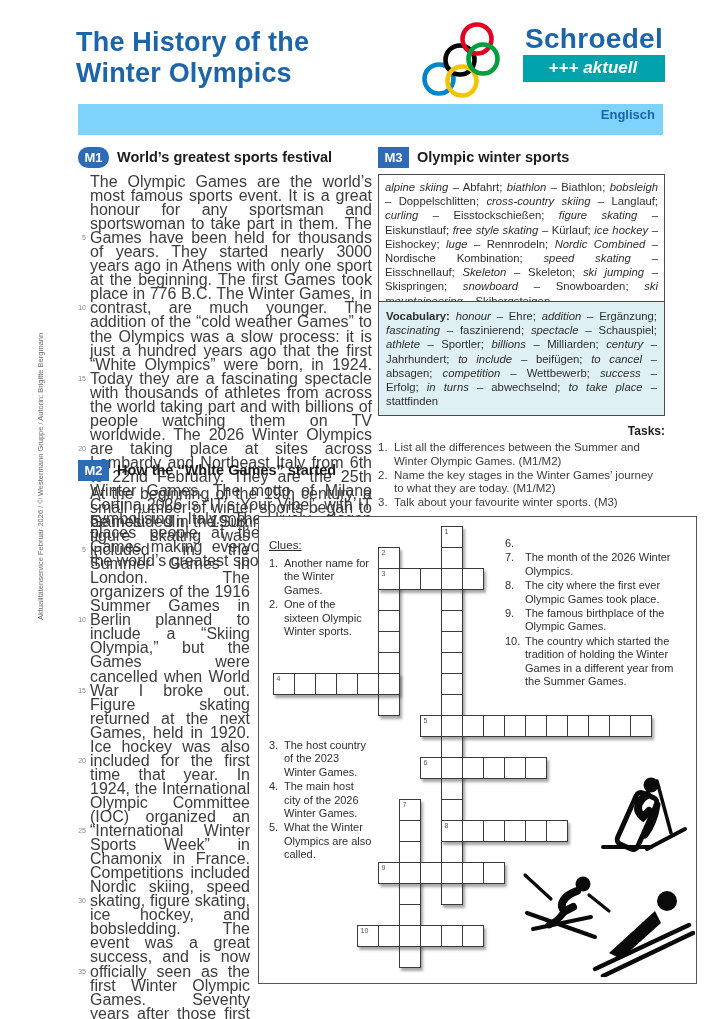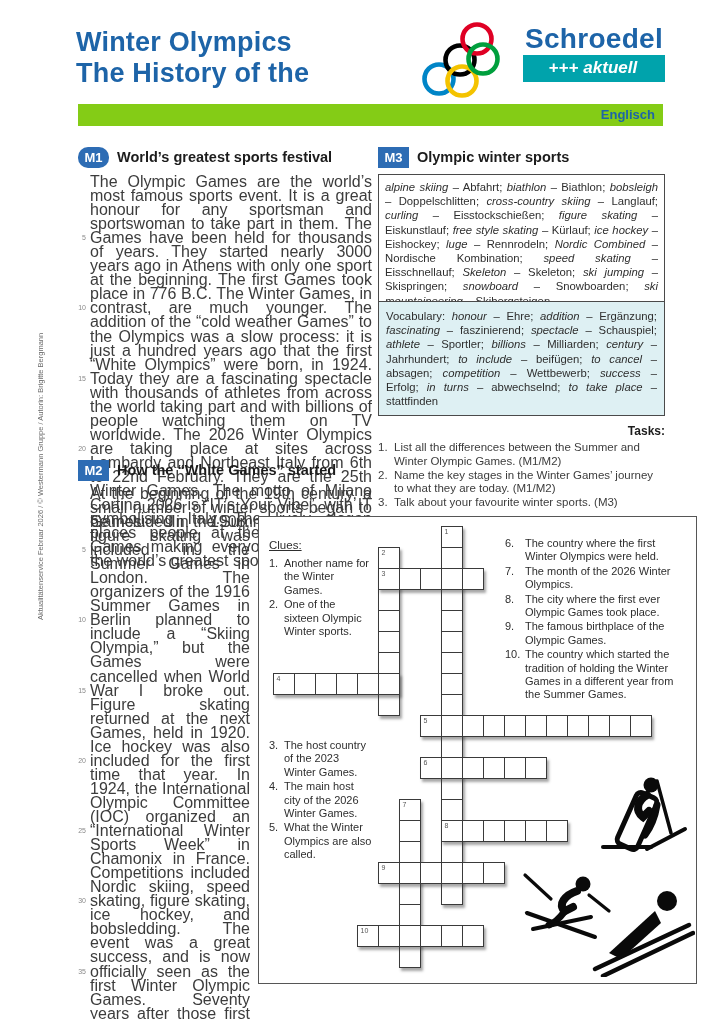--- a/index.html
+++ b/index.html
@@ -5,21 +5,21 @@
   html,body{margin:0;padding:0;background:#ffffff;}
   body{width:720px;height:1019px;position:relative;font-family:"Liberation Sans",sans-serif;color:#3c3c3c;overflow:hidden;}
   .abs{position:absolute;}
 
   
   .doc-title{left:76px;top:27px;font-size:27px;line-height:31px;font-weight:bold;color:#1d64a8;letter-spacing:.2px;}
   .brand{left:523px;top:24px;width:142px;text-align:center;}
   .brand-name{font-size:28px;font-weight:bold;color:#1d64a8;letter-spacing:.3px;line-height:30px;}
   .brand-sub{margin-top:1px;background:#00a3ac;color:#fff;font-size:17px;font-weight:bold;padding:3px 8px 4px 6px;text-align:center;}
   .brand-sub .aktuell{font-style:italic;}
-  .lang-bar{left:78px;top:104px;width:585px;height:22px;background:#84cc16;}
+  .lang-bar{left:78px;top:104px;width:585px;height:31px;background:#7dd3fc;}
   .lang-label{right:8px;top:3px;position:absolute;color:#1d64a8;font-size:13px;font-weight:600;}
 
   
   .side-credit{left:36px;top:620px;transform:rotate(-90deg);transform-origin:0 0;font-size:7.5px;color:#6b6b6b;white-space:nowrap;width:340px;}
 
   
   .m-badge{width:31px;height:21px;background:#2d6cb4;color:#fff;font-size:13px;font-weight:bold;text-align:center;line-height:21px;}
   .m-head{font-size:14.5px;font-weight:bold;color:#1c1c1c;}
 
   
@@ -49,30 +49,30 @@
   .cl-right{left:246px;top:20px;width:182px;}
   .cl-right .cnum{width:20px;}
 
   
   .cw-word{position:absolute;background:#3a3a3a;border:1.5px solid #3a3a3a;box-shadow:2px 2.5px 2.5px rgba(60,60,60,.45);display:grid;gap:1.5px;}
   .cw-cell{background:#ffffff;width:19.5px;height:19.5px;}
   .cw-label{position:absolute;left:2.5px;top:.5px;font-size:7px;color:#555;z-index:5;}
 
   .pictogram{position:absolute;}
   i{font-style:italic;}
-  b{font-weight:normal;}
+  b{font-weight:bold;}
 </style>
 </head>
 <body>
 
 <div class="abs side-credit">Aktualitätenservice Februar 2026 / © Westermann Gruppe / Autorin: Brigitte Bergmann</div>
 
 <div class="abs doc-title">
+  <div>The History of the</div>
   <div>Winter Olympics</div>
-  <div>The History of the</div>
 </div>
 
 <svg class="abs" style="left:421px;top:21px;" width="82" height="82" viewBox="0 0 82 82">
   <g fill="none" stroke-width="4.6">
     <circle cx="18" cy="58" r="14.5" stroke="#0085c7"></circle>
     <circle cx="39" cy="39" r="14.5" stroke="#000000"></circle>
     <circle cx="56" cy="18" r="14.5" stroke="#df0024"></circle>
     <circle cx="41" cy="60" r="14.5" stroke="#f4c300"></circle>
     <circle cx="62" cy="38" r="14.5" stroke="#009f3d"></circle>
   </g>
@@ -160,21 +160,20 @@
         <span class="ctext">The main host city of the 2026 Winter Games.</span>
       </div>
       <div class="clue">
         <span class="cnum">5.</span>
         <span class="ctext">What the Winter Olympics are also called.</span>
       </div>
     </div>
   <div class="clue-list cl-right" id="clues-right">
       <div class="clue">
         <span class="cnum">6.</span>
-        <span class="ctext">The country where the first Winter Olympics were held.</span>
       </div>
       <div class="clue">
         <span class="cnum">7.</span>
         <span class="ctext">The month of the 2026 Winter Olympics.</span>
       </div>
       <div class="clue">
         <span class="cnum">8.</span>
         <span class="ctext">The city where the first ever Olympic Games took place.</span>
       </div>
       <div class="clue">

